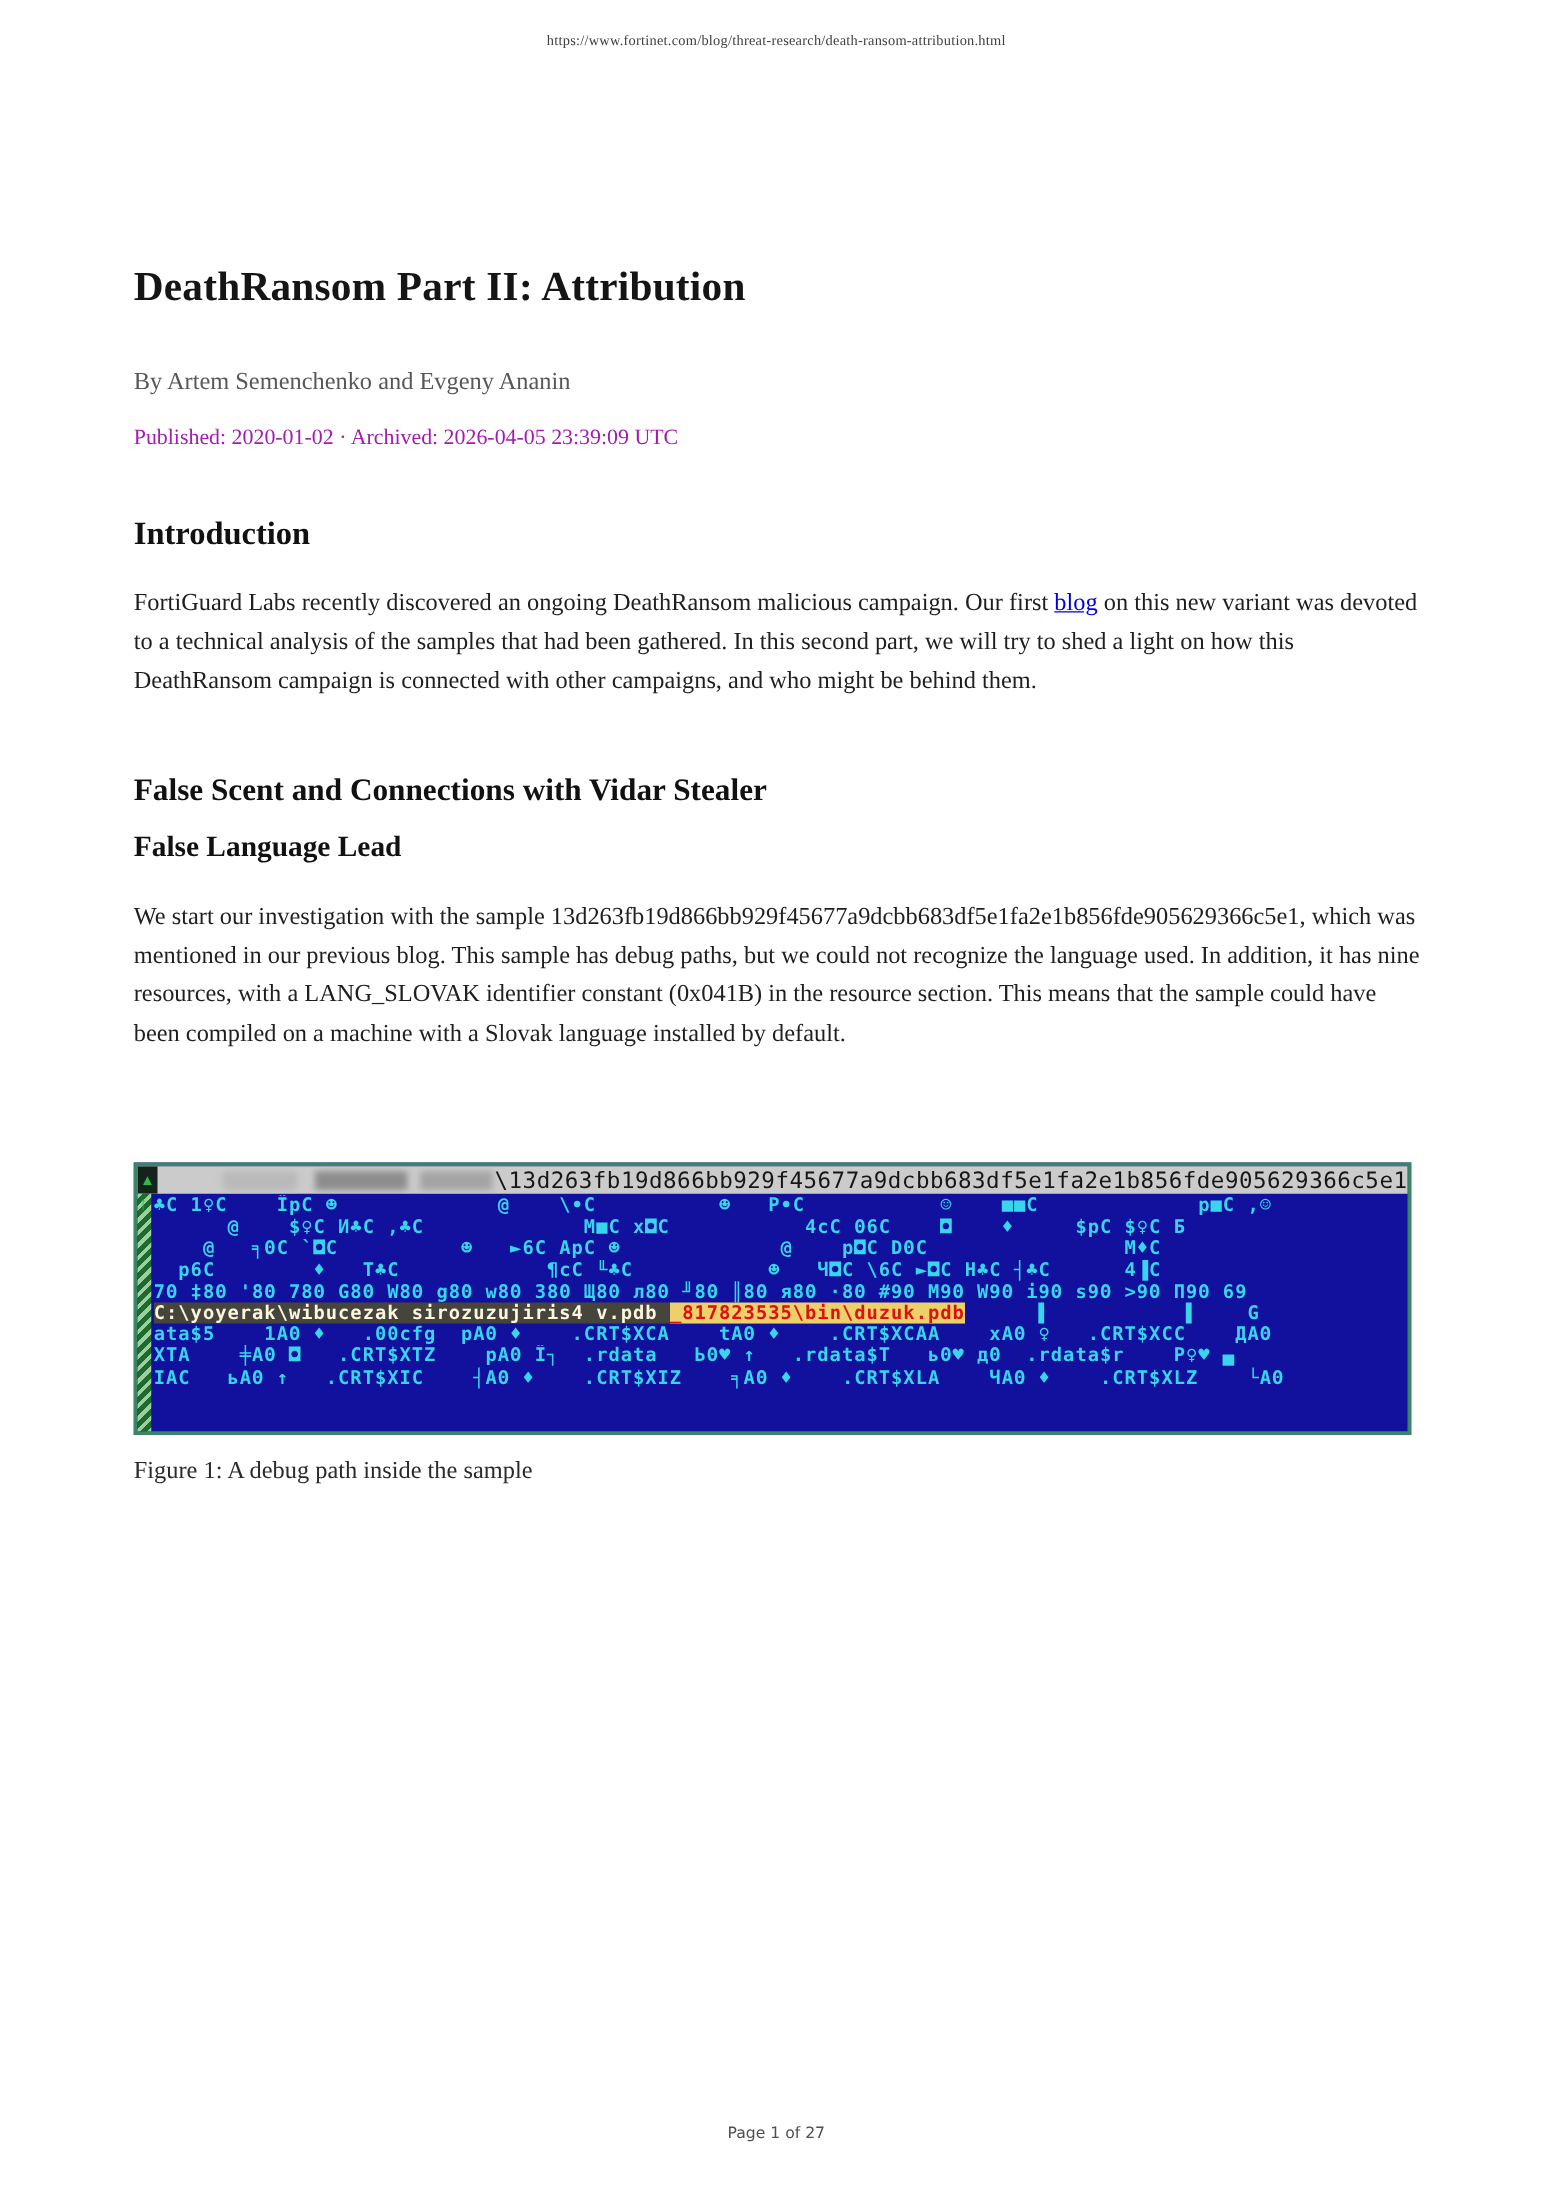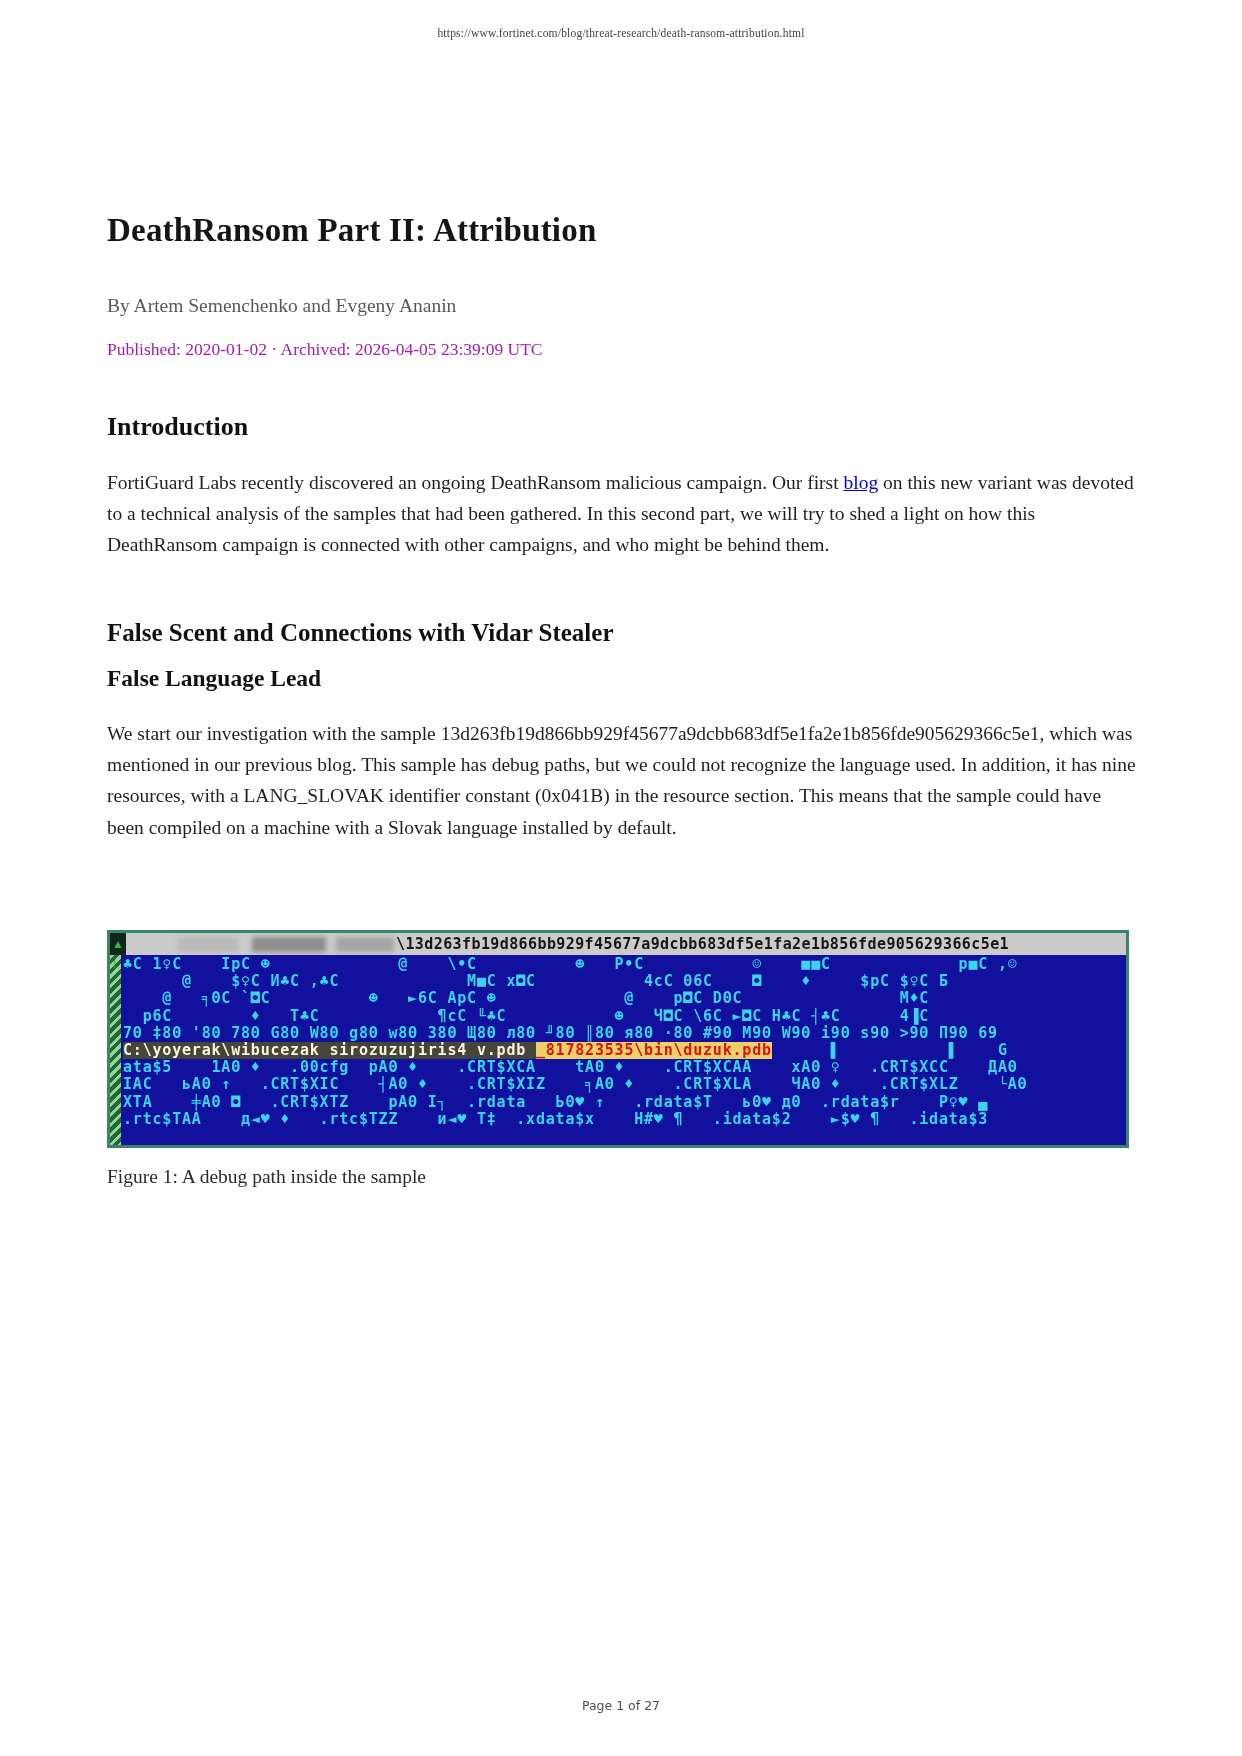--- a/index.html
+++ b/index.html
@@ -32,21 +32,21 @@
   
   .hexshot{position:absolute;left:0;top:930px;width:1016px;height:212px;
     border:3px solid var(--frame_green);background:var(--hex_bg);box-sizing:content-box;}
   .hx-titlebar{height:22px;background:#cbcbcb;display:flex;align-items:center;position:relative;overflow:hidden;}
   .hx-scrollbox{width:16px;height:22px;background:#15241a;display:flex;align-items:center;justify-content:center;
     color:#2db94d;font-size:12px;line-height:22px;flex:0 0 16px;}
   .hx-redact{height:15px;filter:blur(2.5px);border-radius:1px;}
   .hx-redact.a{width:60px;margin-left:52px;background:#b9b9b9;}
   .hx-redact.b{width:74px;margin-left:14px;background:#8d8d8d;}
   .hx-redact.c{width:58px;margin-left:10px;background:#a4a4a4;}
-  .hx-hash{font-family:"DejaVu Sans Mono","DejaVu Sans",monospace;font-weight:bold;font-size:15px;
+  .hx-hash{font-family:"DejaVu Sans Mono","DejaVu Sans",monospace;font-weight:normal;font-size:18px;
     color:#161616;white-space:pre;margin-left:2px;letter-spacing:.4px;}
   .hx-body{position:absolute;top:22px;left:0;right:0;bottom:0;}
   .hx-stripe{position:absolute;left:0;top:0;bottom:0;width:11px;
     background:repeating-linear-gradient(135deg,#9ccf9f 0 3px,#1e6b2d 3px 7px);}
   .hx-rows{position:absolute;left:13px;top:1px;right:0;bottom:0;}
   .hx-row{font-family:"DejaVu Sans Mono","DejaVu Sans",monospace;font-weight:bold;font-size:15px;
     line-height:17.2px;height:17.2px;color:var(--hex_fg);white-space:pre;letter-spacing:.8px;overflow:hidden;}
   .hx-uparrow{position:absolute;left:-12px;top:0;color:#2fbf4f;font-size:14px;z-index:2;}
   .hx-pathrow span{white-space:pre;}
   .hx-path-white{background:var(--path_bg);color:var(--path_fg);}
@@ -89,23 +89,22 @@
       <div class="hx-stripe"></div>
       <div class="hx-rows">
         <span class="hx-uparrow">↑</span>
         <div class="hx-row">♣C 1♀C    ÏpC ☻             @    \•C          ☻   P•C           ☺    ■■C             p■C ,☺</div>
         <div class="hx-row">      @    $♀C И♣C ,♣C             М■C х◘C           4cC Θ6C    ◘    ♦     $pC $♀C Б</div>
         <div class="hx-row">    @   ╕ΘC `◘C          ☻   ►6C ApC ☻             @    p◘C DΘC                М♦C</div>
         <div class="hx-row">  p6C        ♦   T♣C            ¶cC ╙♣C           ☻   Ч◘C \6C ►◘C Н♣C ┤♣C      4▐C</div>
         <div class="hx-row">7Θ ‡8Θ '8Θ 78Θ G8Θ W8Θ g8Θ w8Θ 38Θ Щ8Θ л8Θ ╜8Θ ║8Θ я8Θ ·8Θ #9Θ М9Θ W9Θ i9Θ s9Θ &gt;9Θ П9Θ 69</div>
         <div class="hx-row hx-pathrow"><span class="hx-path-white">C:\yoyerak\wibucezak sirozuzujiris4 v.pdb </span><span class="hx-path-red">_817823535\bin\duzuk.pdb</span><span>      ▌           ▌    G</span></div>
         <div class="hx-row">ata$5    1AΘ ♦   .00cfg  pAΘ ♦    .CRT$XCA    tAΘ ♦    .CRT$XCAA    xAΘ ♀   .CRT$XCC    ДАΘ</div>
+        <div class="hx-row">XTA    ╪AΘ ◘   .CRT$XTZ    pAΘ Ï┐  .rdata   ЬΘ♥ ↑   .rdata$T   ьΘ♥ дΘ  .rdata$r    P♀♥ ▄</div>
         <div class="hx-row">IAC   ьAΘ ↑   .CRT$XIC    ┤AΘ ♦    .CRT$XIZ    ╕AΘ ♦    .CRT$XLA    ЧAΘ ♦    .CRT$XLZ    └АΘ</div>
-        <div class="hx-row">XTA    ╪AΘ ◘   .CRT$XTZ    pAΘ Ï┐  .rdata   ЬΘ♥ ↑   .rdata$T   ьΘ♥ дΘ  .rdata$r    P♀♥ ▄</div>
-        <div class="hx-row">.rtc$TAA    д◄♥ ♦   .rtc$TZZ    и◄♥ T‡  .xdata$x    Н#♥ ¶   .idata$2    ►$♥ ¶   .idata$3</div>
       </div>
     </div>
   </div>
 
   <div class="caption">Figure 1: A debug path inside the sample</div>
 
 </div>
 
 <div class="footer">Page 1 of 27</div>
 

